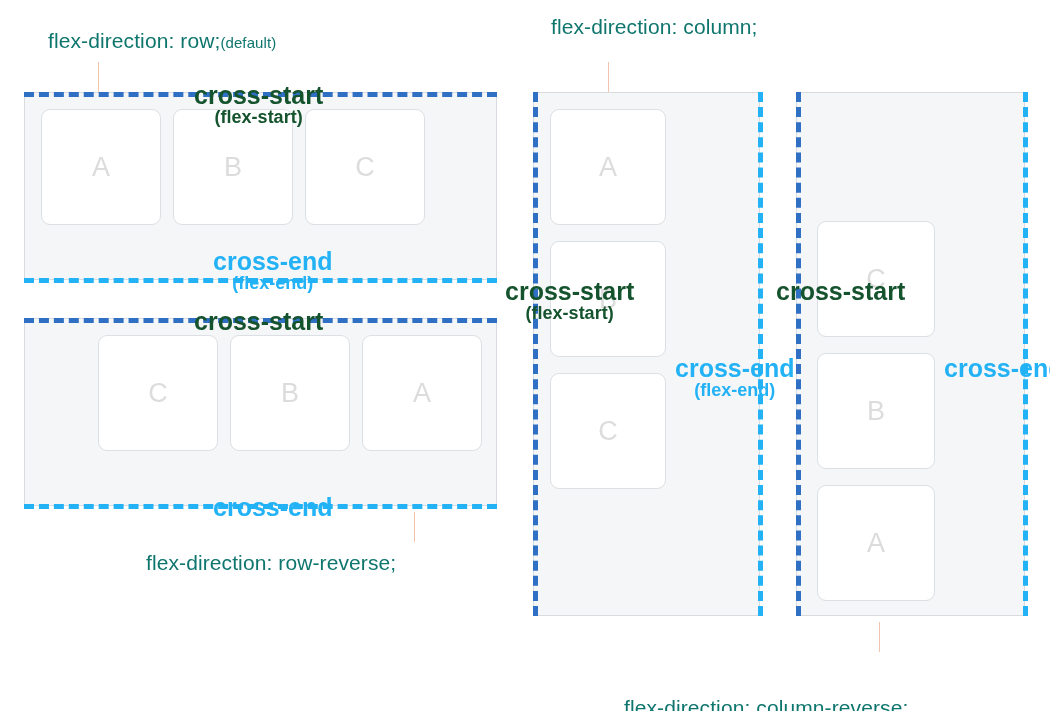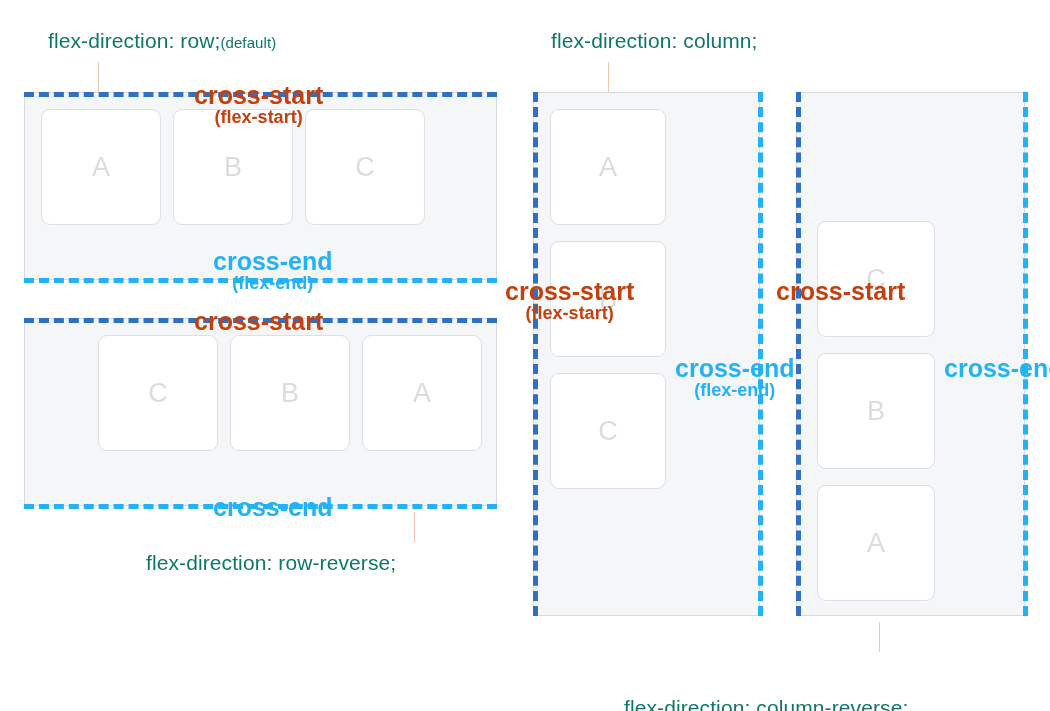--- a/index.html
+++ b/index.html
@@ -78,21 +78,21 @@
   
   .axislabel {
     position: absolute;
     white-space: nowrap;
     font-weight: 700;
     line-height: 1.05;
     text-align: center;
   }
   .axislabel .main { font-size: 25px; display: block; }
   .axislabel .sub  { font-size: 18px; display: block; }
-  .axislabel.start { color: #c2410c; }
+  .axislabel.start { color: #14532d; }
   .axislabel.end   { color: #22b2f5; }
 </style>
 </head>
 <body>
 
 <div id="stage">
 
   <div class="caption" style="left:48px; top:29px;">
     <span>flex-direction: row;</span><span class="small">(default)</span>
   </div>
@@ -140,21 +140,21 @@
   </div>
   <div class="axislabel end" style="left:213px; top:494px;">
     <span class="main">cross-end</span>
   </div>
 
   <div class="leader" style="left:414px; top:512px; height:30px;"></div>
   <div class="caption" style="left:146px; top:551px;">
     <span>flex-direction: row-reverse;</span>
   </div>
 
-  <div class="caption" style="left:551px; top:29px;">
+  <div class="caption" style="left:551px; top:15px;">
     <span>flex-direction: column;</span>
   </div>
   <div class="leader" style="left:608px; top:62px; height:30px;"></div>
 
   <div class="container" style="left:533px; top:92px; width:227px; height:524px;">
     <div class="item" style="left:16px; top:16px; width:116px; height:116px;">
         <span>A</span>
       </div>
     <div class="item" style="left:16px; top:148px; width:116px; height:116px;">
         <span>B</span>

